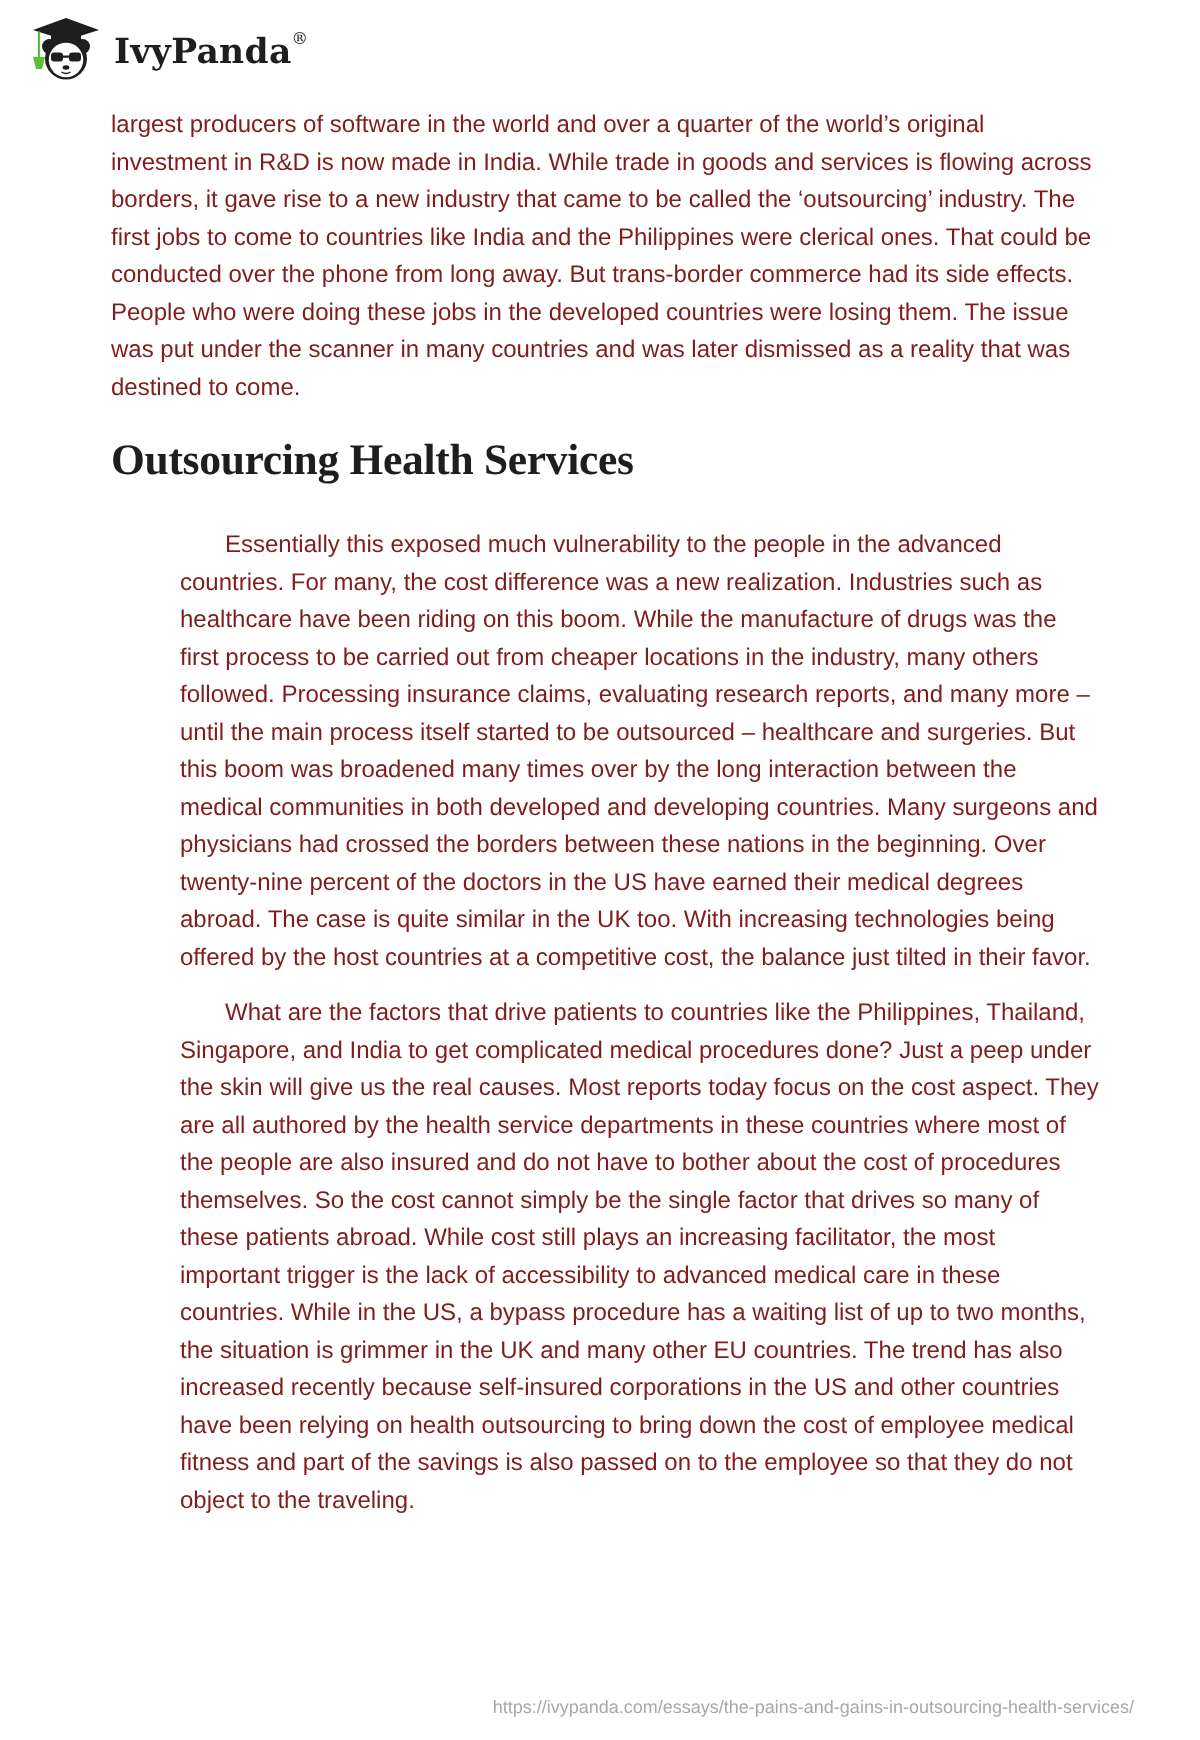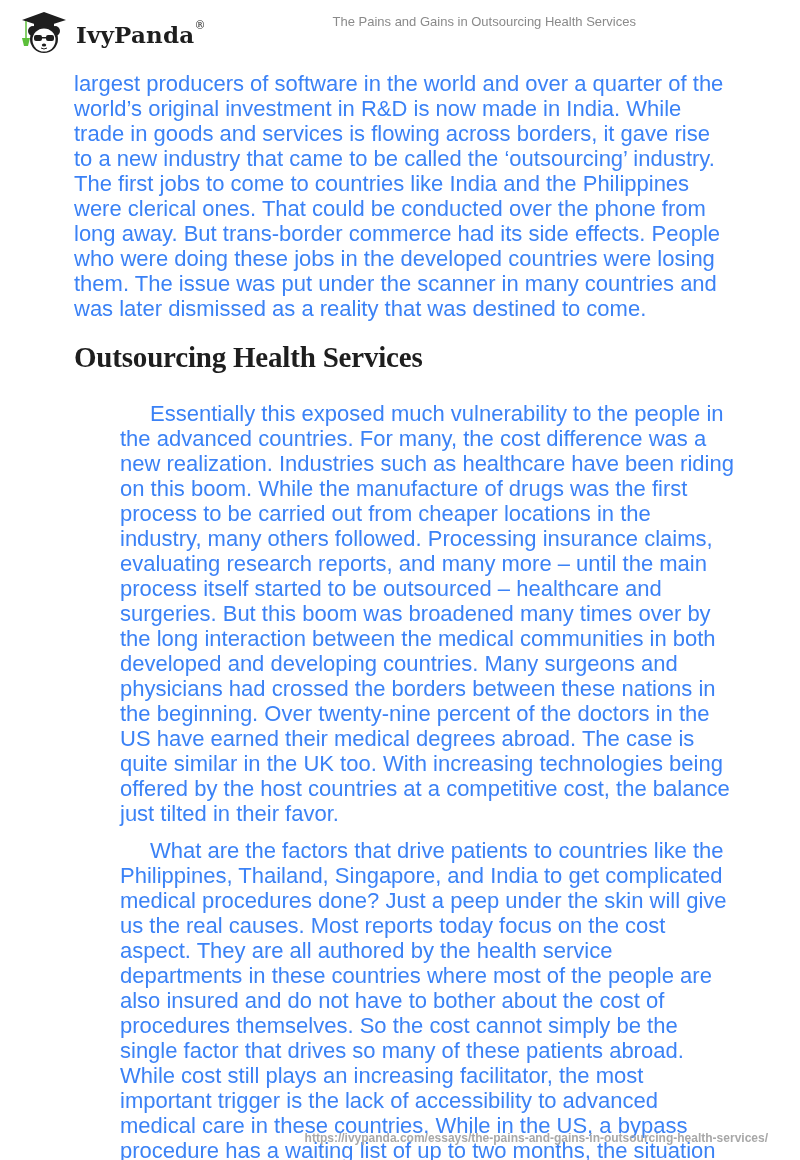--- a/index.html
+++ b/index.html
@@ -5,25 +5,25 @@
   html, body { margin:0; padding:0; background:#ffffff; }
   body { width:800px; height:1160px; position:relative; overflow:hidden;
          font-family:"Liberation Sans", sans-serif; color:#222; }
   .header { position:absolute; left:0; top:0; width:668px; height:60px; }
   .logo { position:absolute; left:16px; top:8px; display:flex; align-items:center; }
   .logo svg { width:56px; height:48px; }
   .logo-text { font-family:"DejaVu Serif", serif; font-weight:bold; font-size:23px; color:#1e1e1e; margin-left:4px; letter-spacing:0.2px; }
   .logo-text sup { font-size:11px; font-weight:normal; vertical-align:top; position:relative; top:-2px; }
   .doc-title { position:absolute; right:32px; top:14px; font-size:13px; color:#8a8a8a; }
   .content { position:absolute; left:74px; top:71px; width:660px; }
-  .content p { margin:0; font-size:22px; line-height:25px; color:#3b82f6; }
+  .content p { margin:0; font-size:16px; line-height:25px; color:#7f1d1d; }
   .content p.indent { text-indent:30px;margin-left:46px; }
   .content h2 { margin:16px 0 24px 0; font-size:29px; font-weight:bold; color:#1e1e1e; line-height:40px; letter-spacing:-0.2px;font-family:Liberation Serif, serif; }
   .gap { height:12px; }
-  .footer-url { position:absolute; right:32px; top:1131px; font-size:12px; color:#a8a8a8;font-weight:bold; }
+  .footer-url { position:absolute; right:44px; top:1131px; font-size:12px; color:#a8a8a8; }
 </style>
 </head>
 <body>
 
 <div class="header">
   <div class="logo">
     <span>
       <svg viewBox="0 0 56 48" xmlns="http://www.w3.org/2000/svg">
 
         <polygon points="6,12 28,4 50,12 28,19" fill="#1e1e1e"></polygon>
@@ -41,21 +41,20 @@
         <rect x="18" y="27" width="8" height="6" rx="2" fill="#1e1e1e"></rect>
         <rect x="30" y="27" width="8" height="6" rx="2" fill="#1e1e1e"></rect>
         <rect x="26" y="29" width="4" height="1.5" fill="#1e1e1e"></rect>
 
         <ellipse cx="28" cy="37" rx="2.2" ry="1.5" fill="#1e1e1e"></ellipse>
         <path d="M25,40 Q28,42 31,40" stroke="#1e1e1e" stroke-width="1" fill="none"></path>
       </svg>
     </span>
     <span class="logo-text"><span>IvyPanda</span><sup>®</sup></span>
   </div>
-  <div class="doc-title">The Pains and Gains in Outsourcing Health Services</div>
 </div>
 
 <div class="content">
   <p>largest producers of software in the world and over a quarter of the world’s original investment in R&amp;D is now made in India. While trade in goods and services is flowing across borders, it gave rise to a new industry that came to be called the ‘outsourcing’ industry. The first jobs to come to countries like India and the Philippines were clerical ones. That could be conducted over the phone from long away. But trans-border commerce had its side effects. People who were doing these jobs in the developed countries were losing them. The issue was put under the scanner in many countries and was later dismissed as a reality that was destined to come.</p>
   <h2>Outsourcing Health Services</h2>
   <p class="indent">Essentially this exposed much vulnerability to the people in the advanced countries. For many, the cost difference was a new realization. Industries such as healthcare have been riding on this boom. While the manufacture of drugs was the first process to be carried out from cheaper locations in the industry, many others followed. Processing insurance claims, evaluating research reports, and many more – until the main process itself started to be outsourced – healthcare and surgeries. But this boom was broadened many times over by the long interaction between the medical communities in both developed and developing countries. Many surgeons and physicians had crossed the borders between these nations in the beginning. Over twenty-nine percent of the doctors in the US have earned their medical degrees abroad. The case is quite similar in the UK too. With increasing technologies being offered by the host countries at a competitive cost, the balance just tilted in their favor.</p>
   <div class="gap"></div>
   <p class="indent">What are the factors that drive patients to countries like the Philippines, Thailand, Singapore, and India to get complicated medical procedures done? Just a peep under the skin will give us the real causes. Most reports today focus on the cost aspect. They are all authored by the health service departments in these countries where most of the people are also insured and do not have to bother about the cost of procedures themselves. So the cost cannot simply be the single factor that drives so many of these patients abroad. While cost still plays an increasing facilitator, the most important trigger is the lack of accessibility to advanced medical care in these countries. While in the US, a bypass procedure has a waiting list of up to two months, the situation is grimmer in the UK and many other EU countries. The trend has also increased recently because self-insured corporations in the US and other countries have been relying on health outsourcing to bring down the cost of employee medical fitness and part of the savings is also passed on to the employee so that they do not object to the traveling.</p>
 </div>
 

